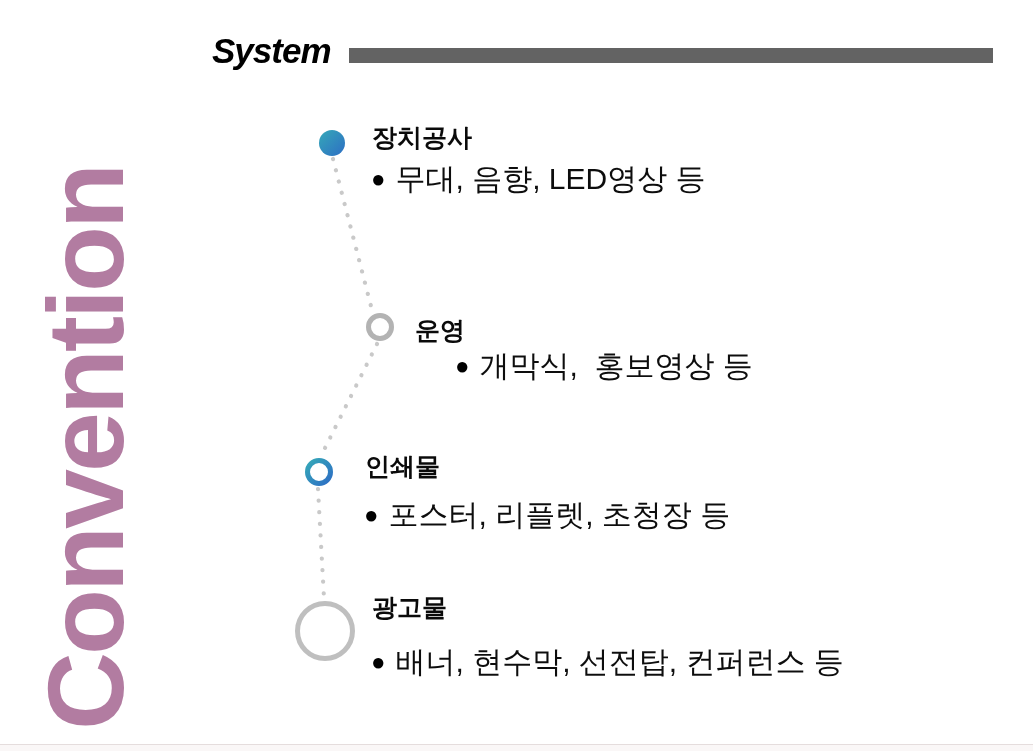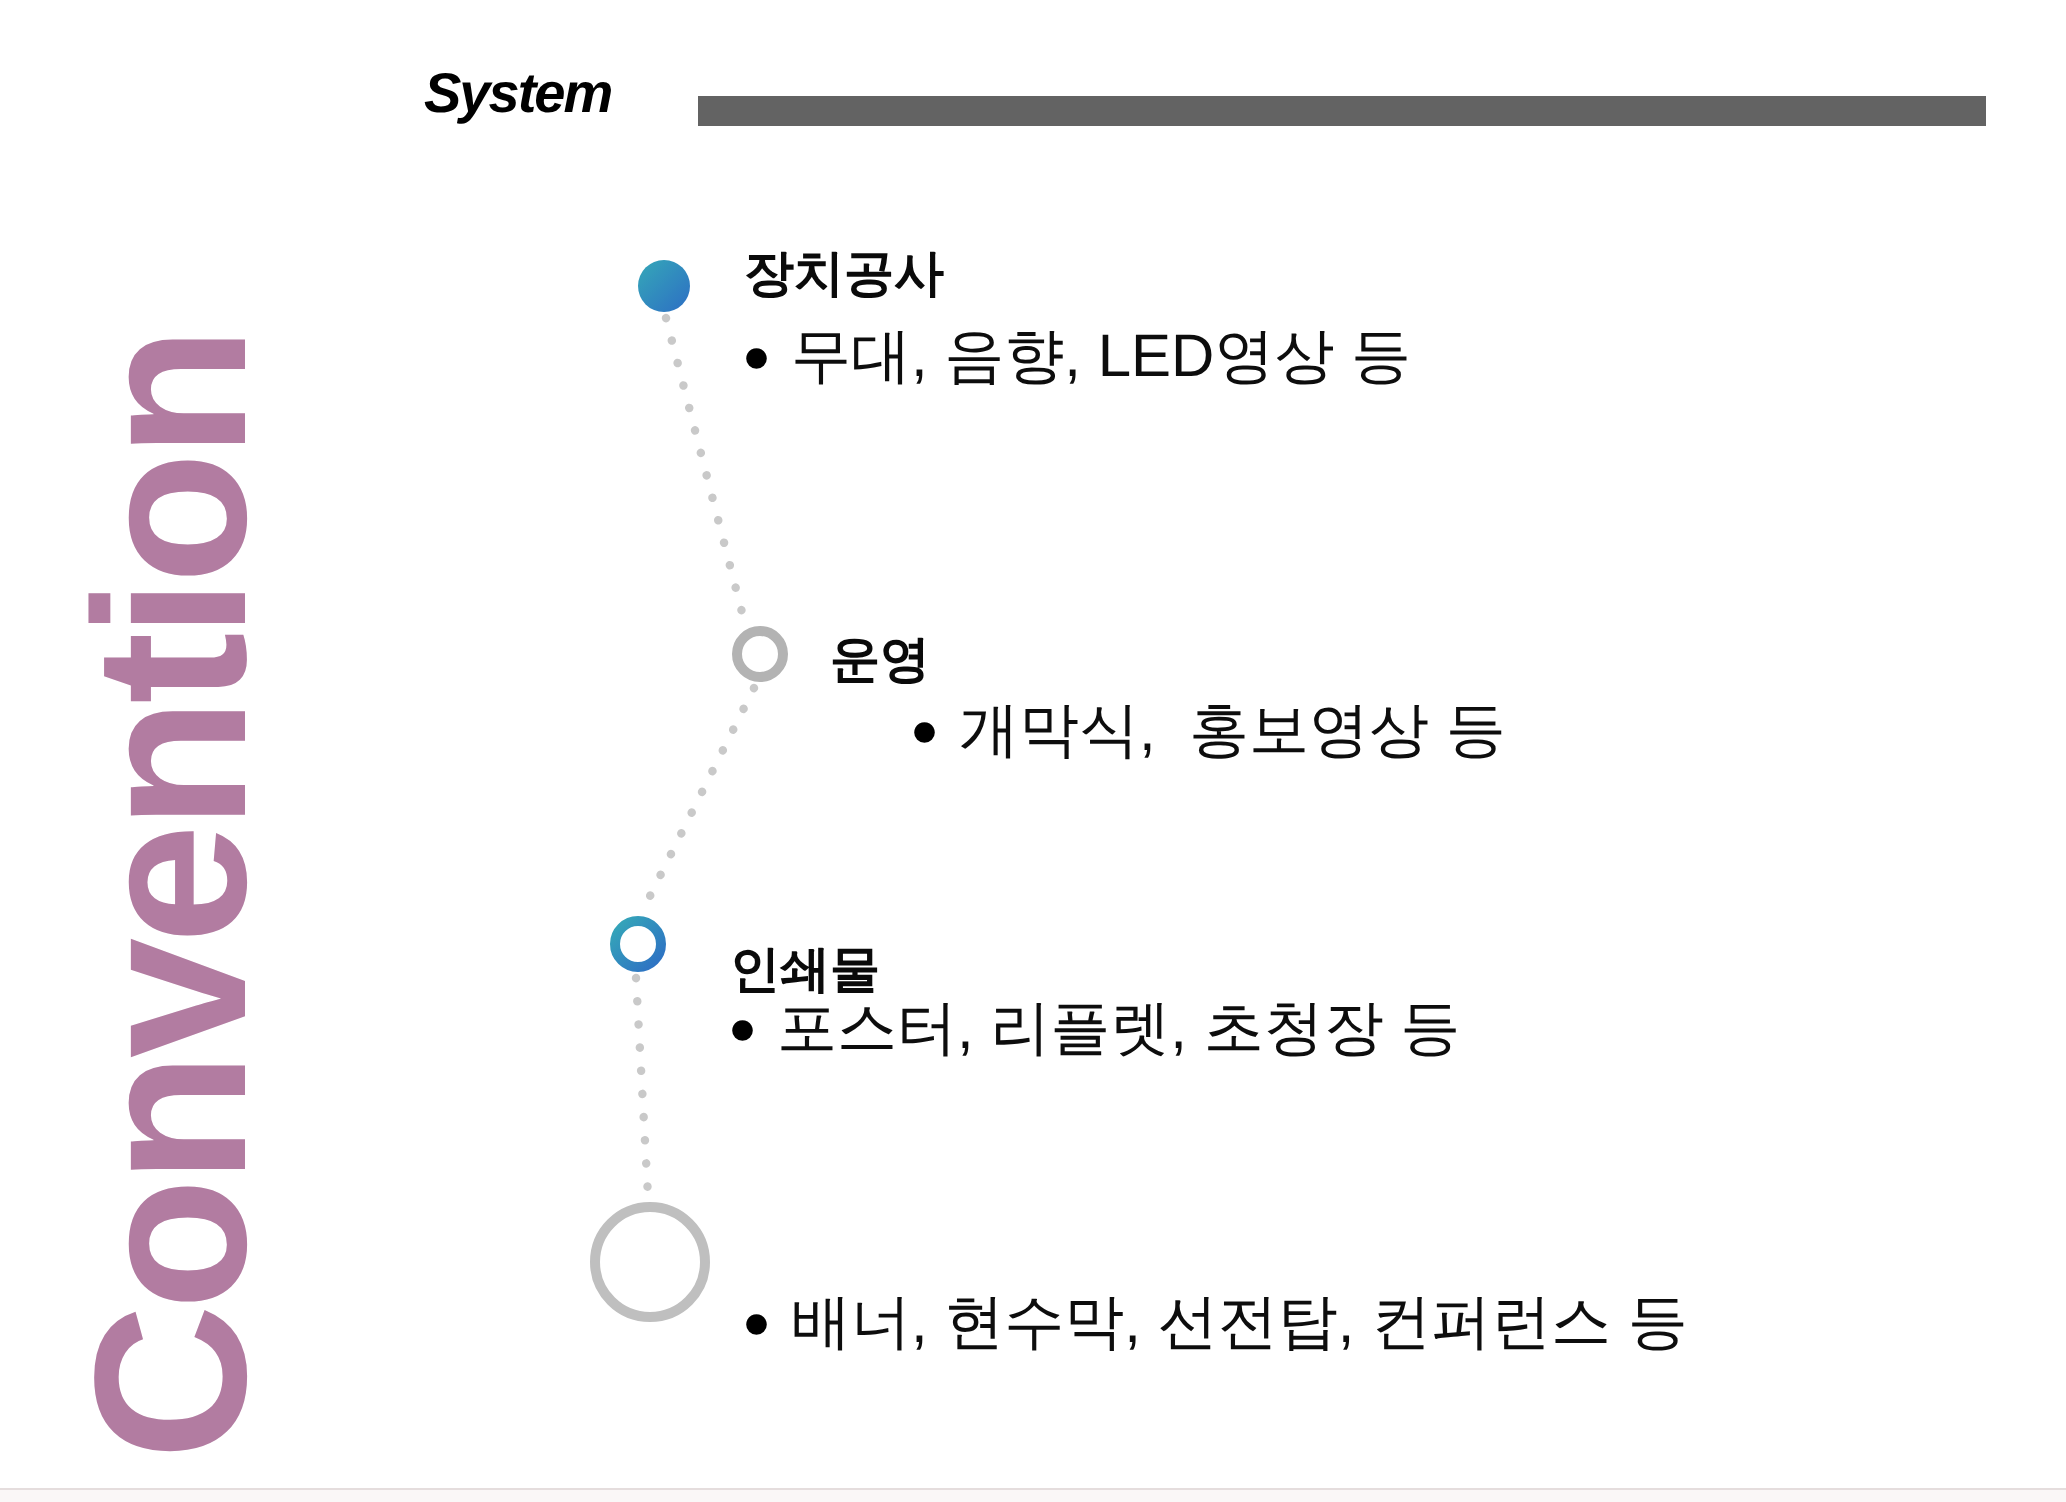--- a/index.html
+++ b/index.html
@@ -11,42 +11,42 @@
   .vertical-label{
     position:absolute;left:85px;top:448px;
     transform:translate(-50%,-50%) rotate(-90deg);
     white-space:nowrap;
     font-size:108px;font-weight:800;letter-spacing:-3px;
     color:var(--vertical-label,#b27ca1);
   }
   
   .section-title{
     position:absolute;left:212px;top:31px;
-    font-size:28px;font-weight:800;font-style:italic;color:#000;
+    font-size:35px;font-weight:800;font-style:italic;color:#000;
     letter-spacing:-1px;
   }
   .header-bar{
     position:absolute;left:349px;top:48px;width:644px;height:15px;
     background:var(--header-bar,#636363);
   }
   
   .timeline-svg{position:absolute;left:0;top:0;width:1033px;height:751px;}
   
   .tl-item{position:absolute;line-height:1.05;}
   .tl-title{font-size:25px;font-weight:700;color:#0a0a0a;white-space:pre;}
   .tl-detail{
     display:flex;align-items:center;gap:10px;
     font-size:30px;font-weight:400;color:#0d0d0d;white-space:pre;
   }
   .bullet{font-size:24px;line-height:1;color:#000;}
   .item-1-title{left:372px;top:124px;}
   .item-1-detail{left:371px;top:163px;}
   .item-2-title{left:415px;top:317px;}
   .item-2-detail{left:455px;top:350px;}
-  .item-3-title{left:365px;top:453px;margin-top:19px;}
+  .item-3-title{left:365px;top:453px;}
   .item-3-detail{left:364px;top:499px;}
   .item-4-title{left:372px;top:594px;}
   .item-4-detail{left:371px;top:646px;}
   
   .bottom-strip{
     position:absolute;left:0;bottom:0;width:100%;height:6px;
     background:#faf7f7;border-top:1px solid #e5dddd;
   }
 </style>
 </head>
@@ -86,19 +86,20 @@
     <span class="bullet">●</span>
     <span>개막식,  홍보영상 등</span>
   </div>
 
   <div class="tl-item tl-title item-3-title">인쇄물</div>
   <div class="tl-item tl-detail item-3-detail">
     <span class="bullet">●</span>
     <span>포스터, 리플렛, 초청장 등</span>
   </div>
 
+  <div class="tl-item tl-title item-4-title">광고물</div>
   <div class="tl-item tl-detail item-4-detail">
     <span class="bullet">●</span>
     <span>배너, 현수막, 선전탑, 컨퍼런스 등</span>
   </div>
 
   <div class="bottom-strip"></div>
 </div>
 
 </body></html>

